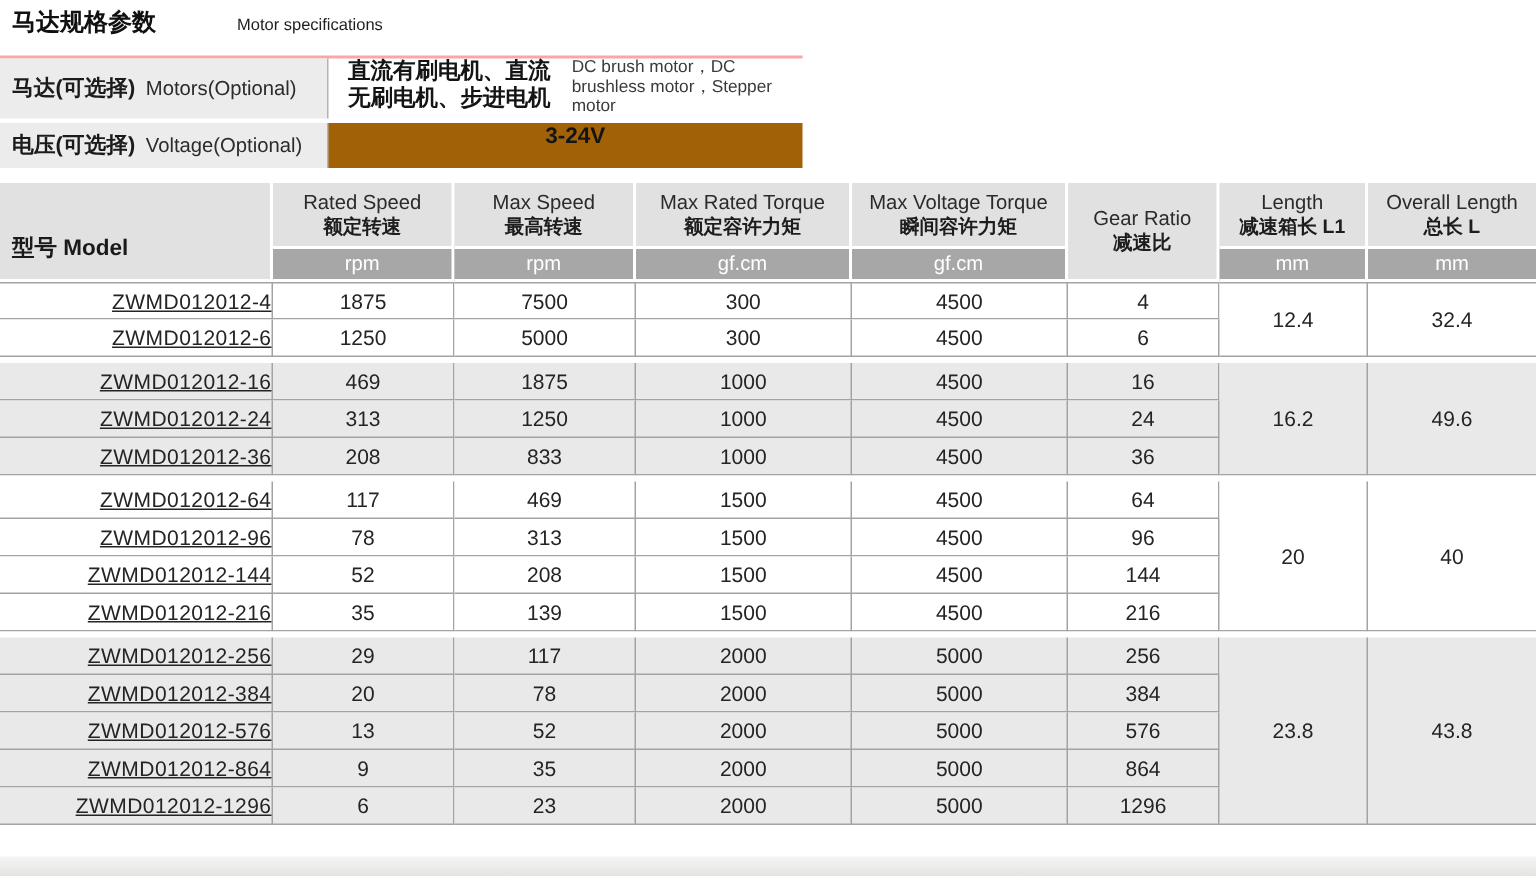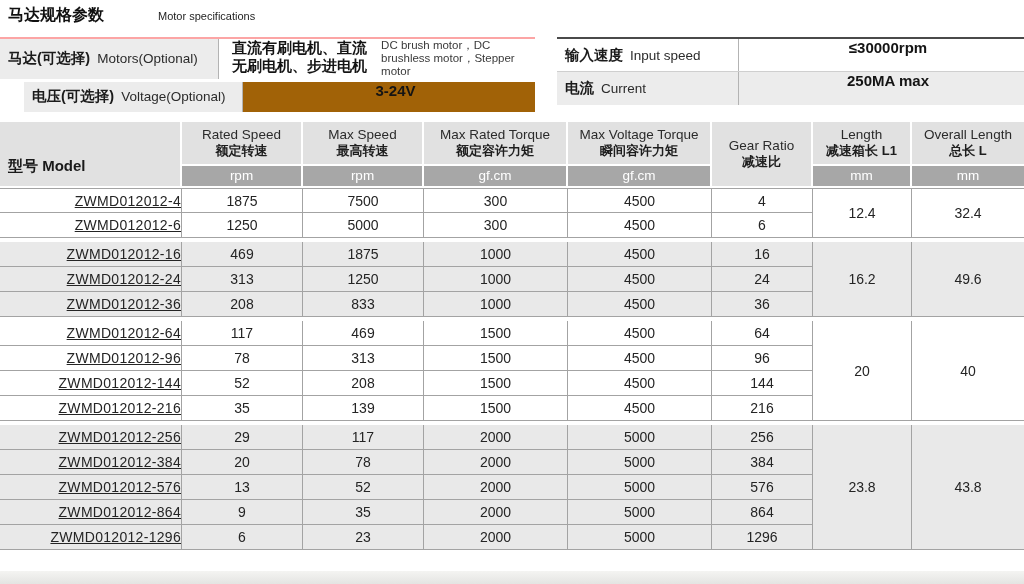--- a/index.html
+++ b/index.html
@@ -20,21 +20,21 @@
   .title-zh { font-size: 16px; font-weight: bold; color: #101010; }
   .title-en { font-size: 11px; color: #1e1e1e; margin-left: 44px; }
 
   
   .info { position: absolute; top: 37px; }
   .info-left  { left: 0; width: 535px; border-top: 2px solid #fca5a5; }
   .info-right { left: 557px; width: 467px; border-top: 2px solid #4a4a4a; }
 
   .info-row { display: flex; align-items: stretch; }
   .info-left .info-row-1 { min-height: 38px; margin-bottom: 3px; }
-  .info-left .info-row-2 { height: 30px; padding-left: 24px; }
+  .info-left .info-row-2 { height: 30px; }
   .info-right .info-row-1 { height: 33px; border-bottom: 1px solid #cfcfcf; }
   .info-right .info-row-2 { height: 33px; }
 
   .info-label {
     display: flex; align-items: center; gap: 7px;
     padding-left: 8px; flex: 0 0 auto;
   }
   .info-left  .info-label { width: 218px; background: #ececec; }
   .info-right .info-label { width: 181px; }
   .info-right .info-row-2 { background: #ececec; }
@@ -141,40 +141,20 @@
       <div class="info-label">
         <span class="lbl-zh">电压(可选择)</span>
         <span class="lbl-en">Voltage(Optional)</span>
       </div>
       <div class="info-value">
         <span class="val-strong">3-24V</span>
       </div>
     </div>
   </div>
 
-  <div class="info info-right">
-    <div class="info-row info-row-1">
-      <div class="info-label">
-        <span class="lbl-zh">输入速度</span>
-        <span class="lbl-en">Input speed</span>
-      </div>
-      <div class="info-value">
-        <span class="val-strong">≤30000rpm</span>
-      </div>
-    </div>
-    <div class="info-row info-row-2">
-      <div class="info-label">
-        <span class="lbl-zh">电流</span>
-        <span class="lbl-en">Current</span>
-      </div>
-      <div class="info-value">
-        <span class="val-strong">250MA max</span>
-      </div>
-    </div>
-  </div>
 
   <div class="spec-wrap">
     <table class="spec">
       <colgroup>
         <col style="width:182px">
           <col style="width:121px">
           <col style="width:121px">
         <col style="width:144px">
           <col style="width:144px">
           <col style="width:101px">

